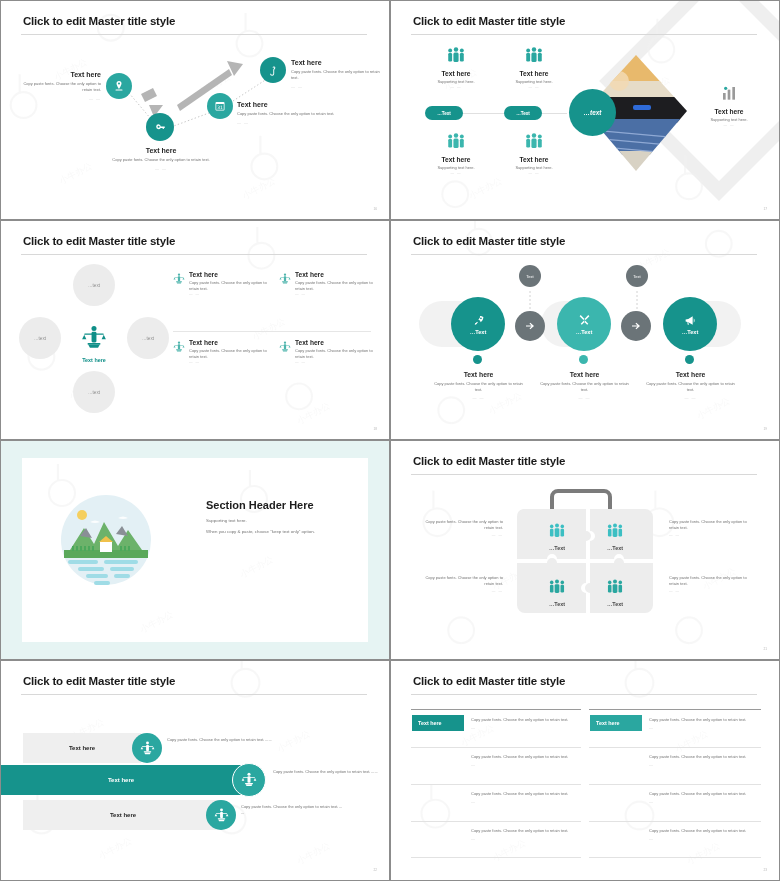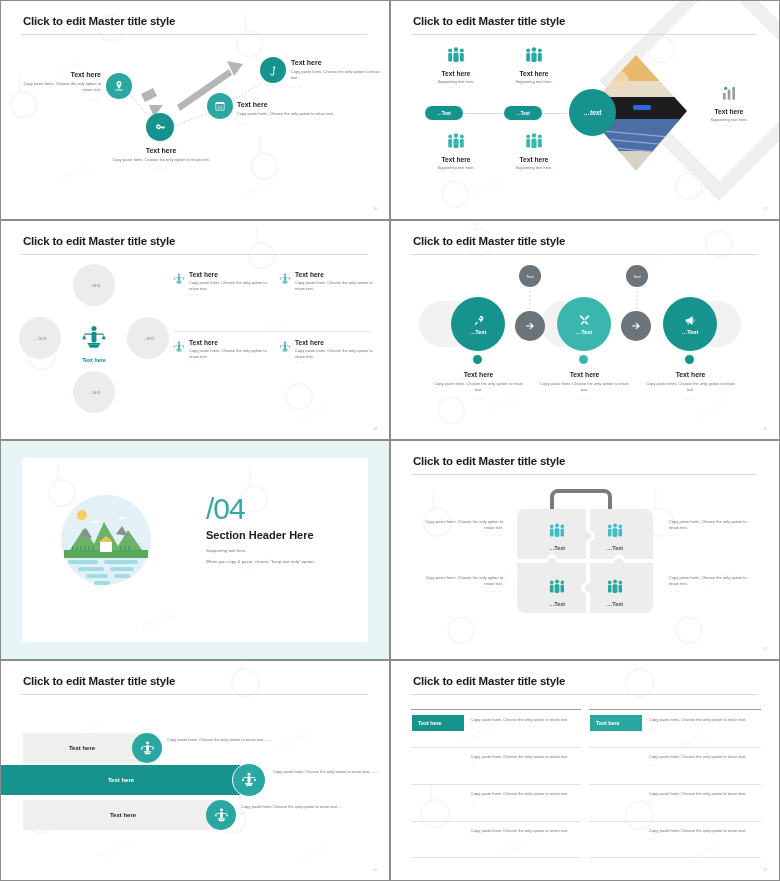--- a/index.html
+++ b/index.html
@@ -513,21 +513,20 @@
               <rect x="48" y="68" width="34" height="4" rx="2"></rect>
             <rect x="22" y="75" width="26" height="4" rx="2"></rect>
               <rect x="54" y="75" width="24" height="4" rx="2"></rect>
             <rect x="30" y="82" width="22" height="4" rx="2"></rect>
               <rect x="58" y="82" width="16" height="4" rx="2"></rect>
             <rect x="38" y="89" width="16" height="4" rx="2"></rect>
           </g>
         </svg>
 
         <div style="position:absolute;left:184px;top:36px">
-          <div style="font-size:30px;color:#3aa6a2;line-height:1;font-weight:300;letter-spacing:-1px">/04</div>
           <div style="font-size:11px;font-weight:bold;color:#1d1d1d;margin-top:5px">Section Header Here</div>
           <div class="body" style="font-size:4.4px;margin-top:7px">Supporting text here.</div>
           <div class="body" style="font-size:4.4px;margin-top:5px">When you copy &amp; paste, choose "keep text only" option.</div>
         </div>
       </div>
     </div>
   </div>
 
   <div class="slide">
     <div class="wm">

